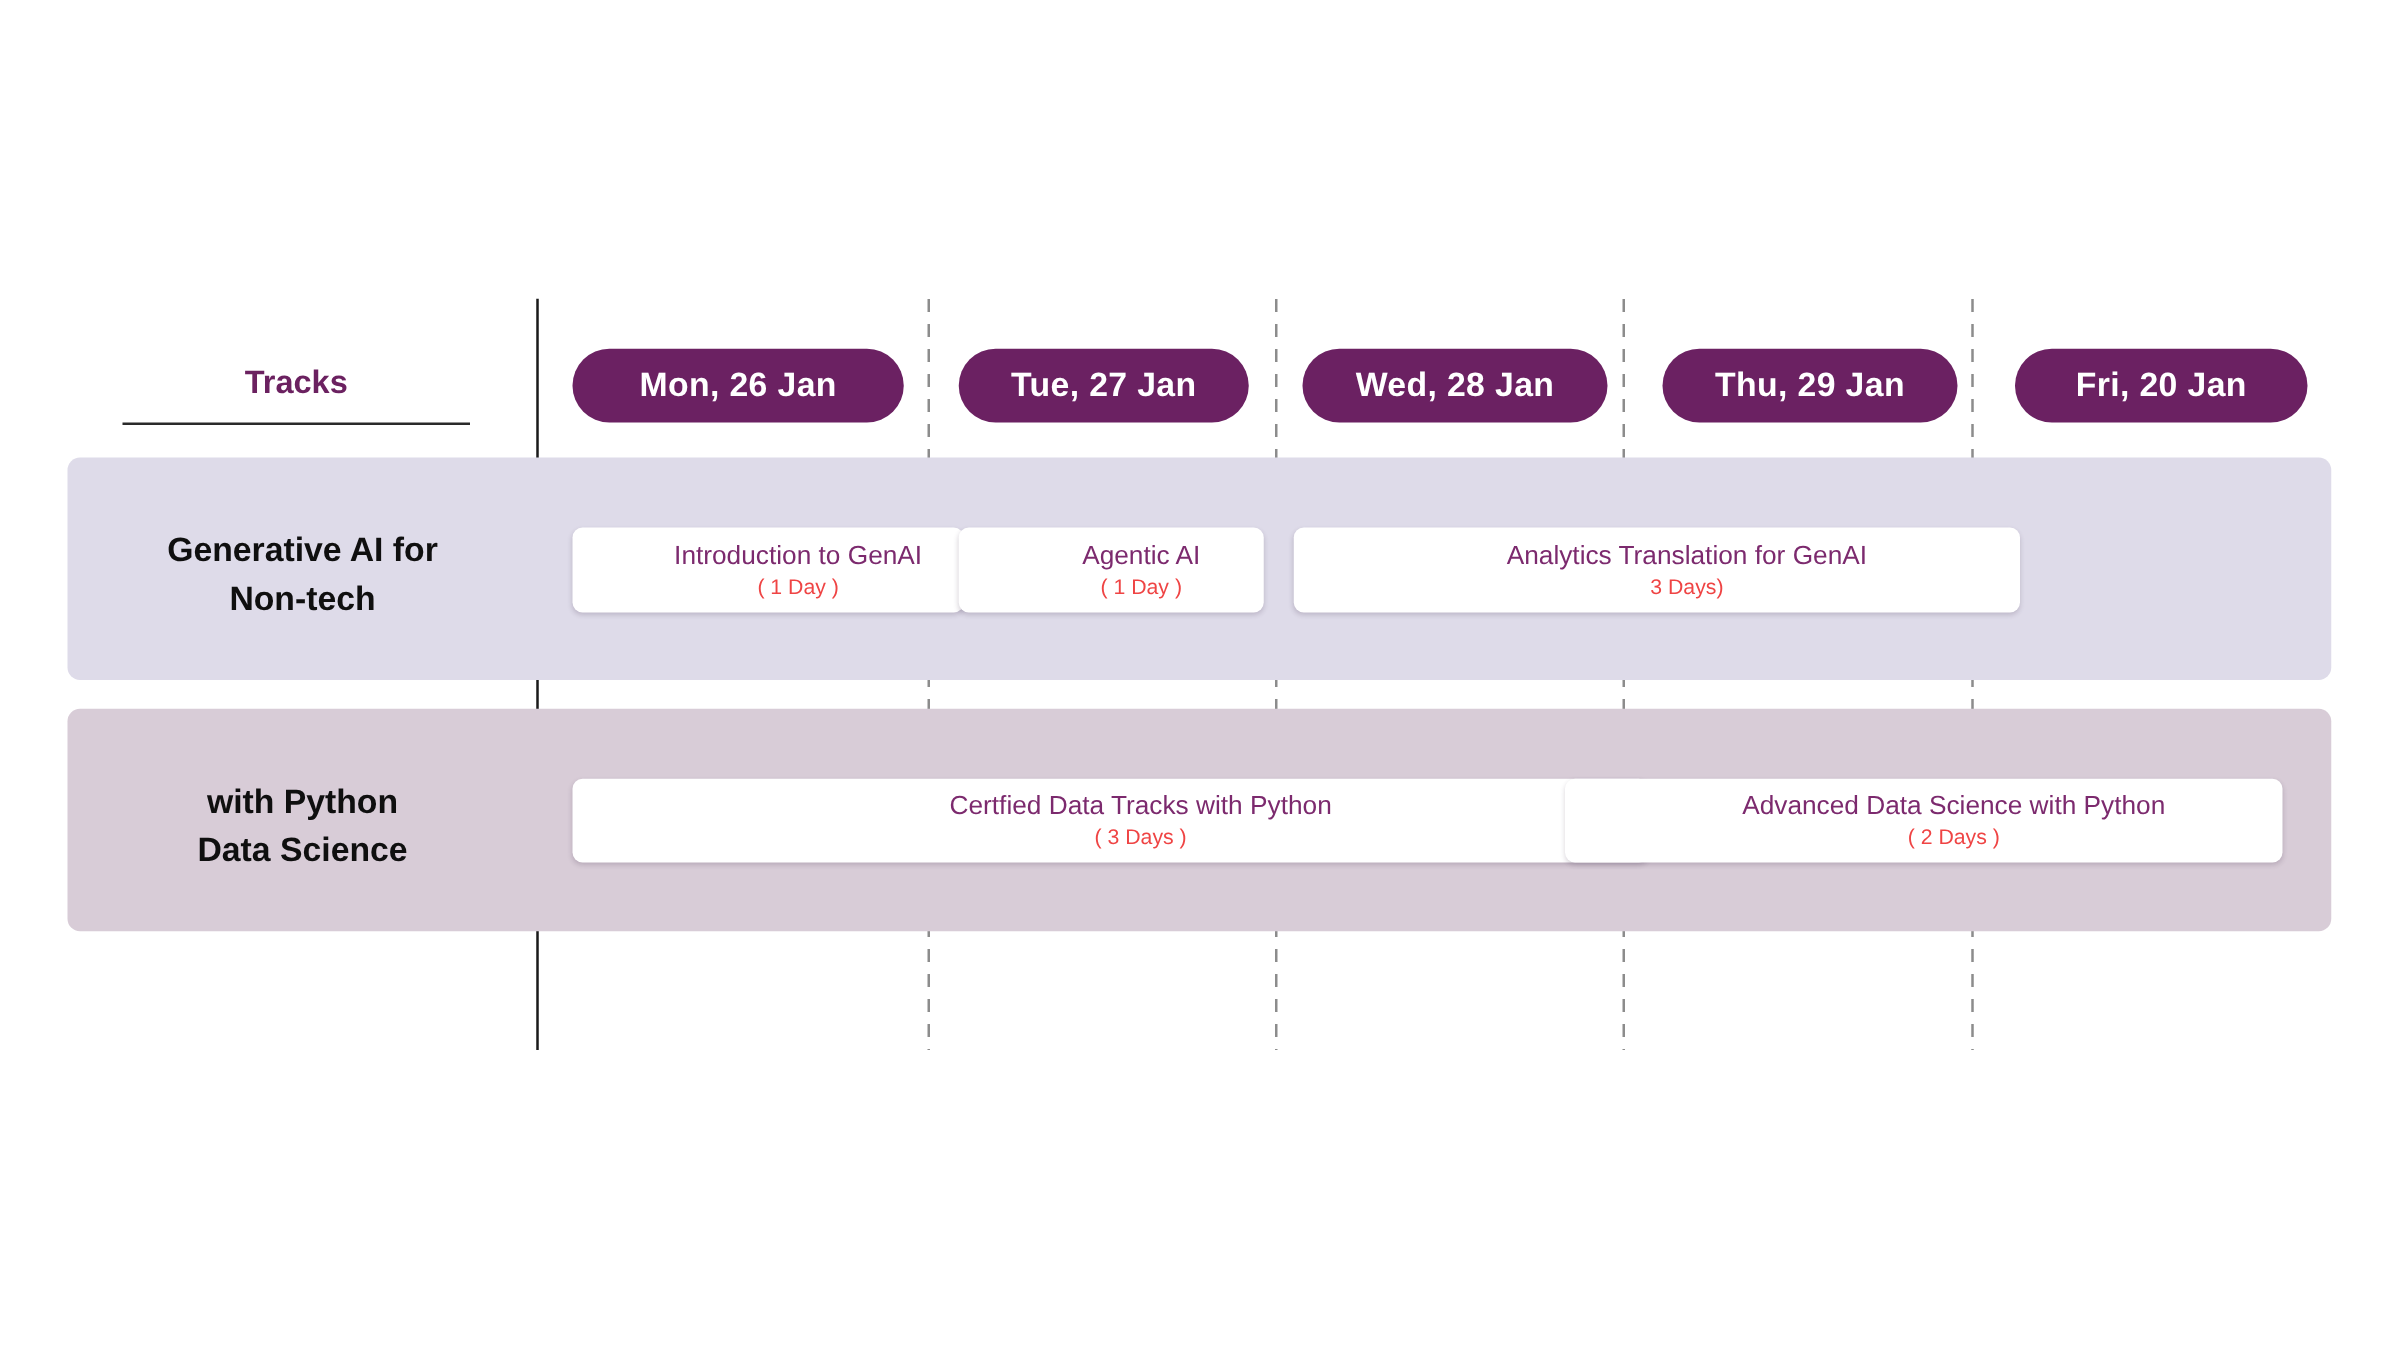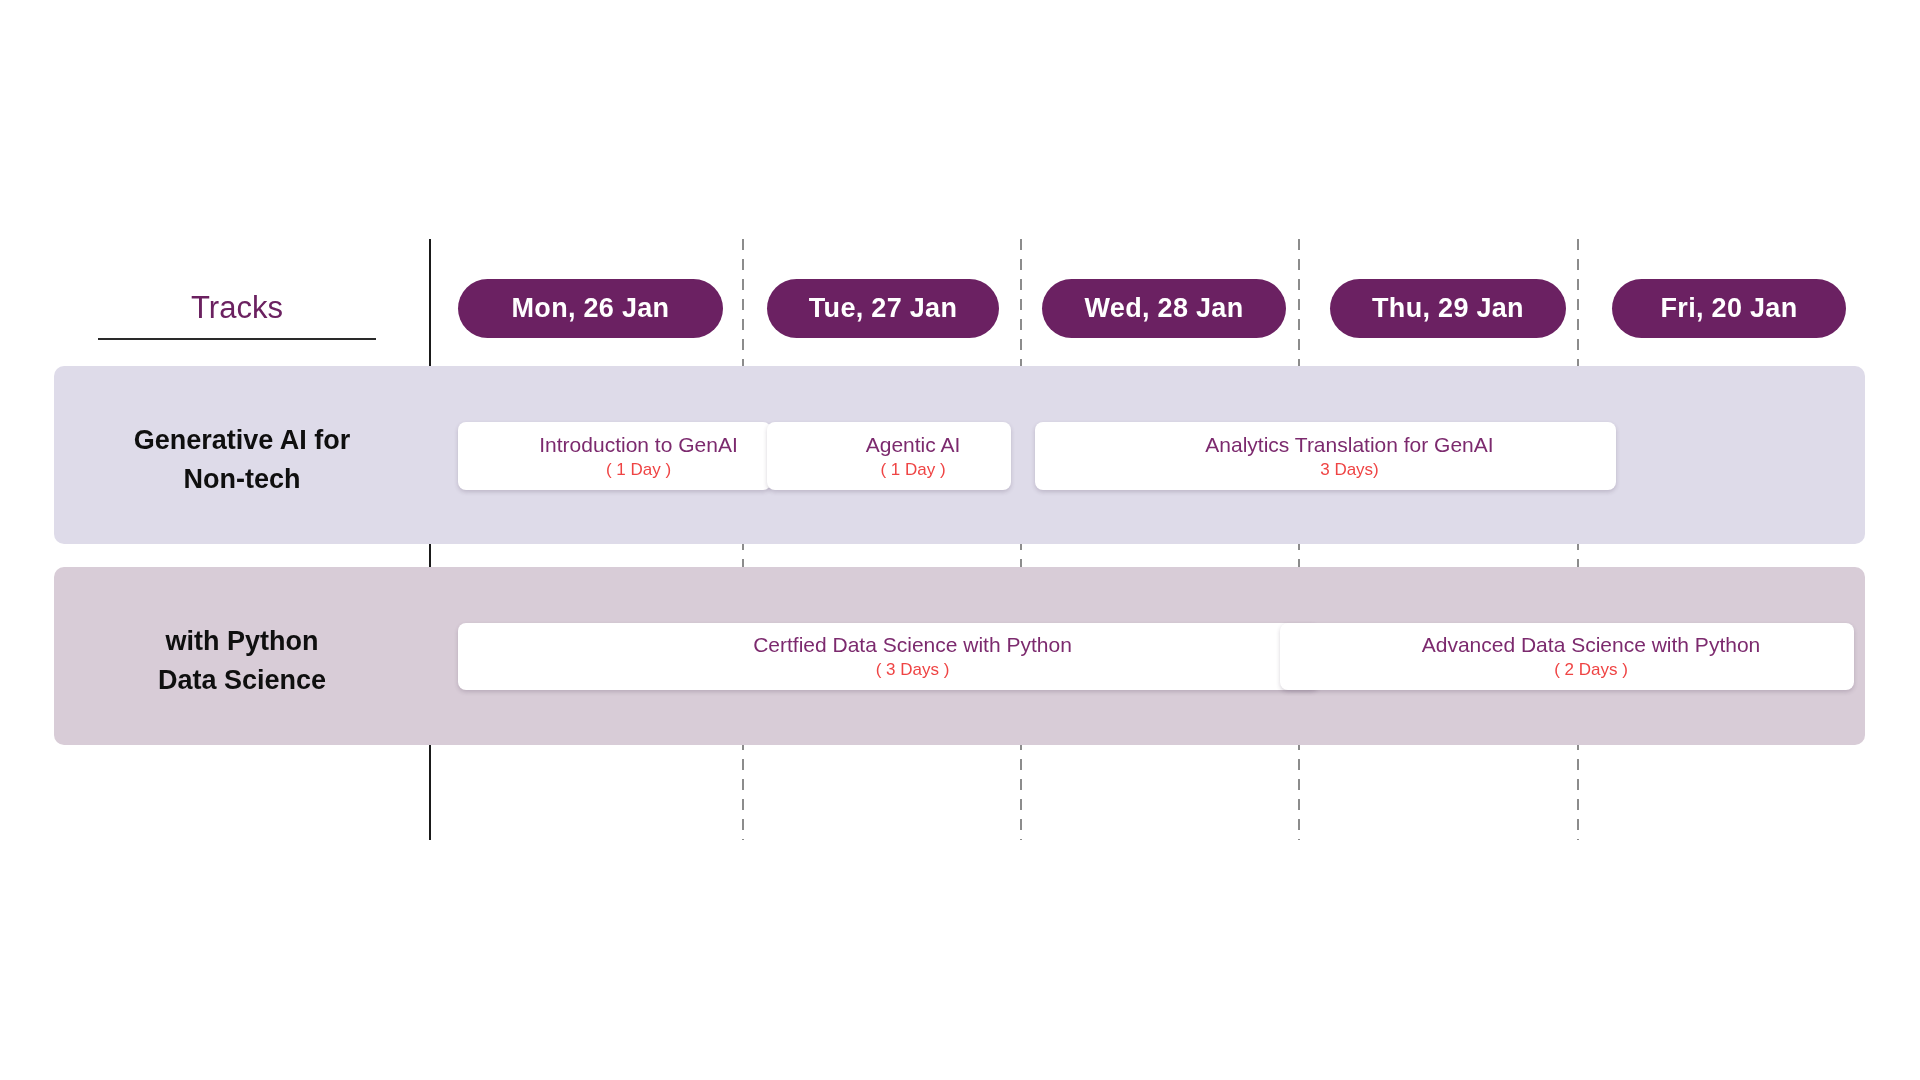--- a/index.html
+++ b/index.html
@@ -1,21 +1,21 @@
 <!DOCTYPE html>
 <html style="--page-bg: #ffffff; --pill-bg: #6b2162; --heading-purple: #6b2160; --title-purple: #7c2a6e; --row1-bg: #dedbe9; --row2-bg: #d8ccd7; --solid-line: #1a1a1a; --dashed-line: #8c8c8c;"><head>
 <meta charset="utf-8">
 <style>
   html,body{margin:0;padding:0;background:#ffffff;}
   body{font-family:"Liberation Sans","DejaVu Sans",sans-serif;}
   .canvas{position:relative;width:1920px;height:1080px;background:var(--page-bg,#ffffff);overflow:hidden;}
 
   
   .tracks-title{position:absolute;left:98px;top:290px;width:278px;text-align:center;
-    font-size:31px;font-weight:normal;color:var(--heading-purple,#6b2160);}
+    font-size:26px;font-weight:bold;color:var(--heading-purple,#6b2160);}
   .tracks-underline{position:absolute;left:98px;top:338px;width:278px;height:0;
     border-top:2px solid #2a2a2a;}
 
   
   .vline{position:absolute;top:239px;height:601px;width:2px;}
   .vline.solid{background:var(--solid-line,#1a1a1a);left:429px;}
   .vline.dashed{background:repeating-linear-gradient(to bottom,
       var(--dashed-line,#8c8c8c) 0 11px, transparent 11px 20px);}
   .d1{left:742px;} .d2{left:1020px;} .d3{left:1298px;} .d4{left:1577px;}
 
@@ -43,21 +43,21 @@
   
   .card{position:absolute;background:#ffffff;border-radius:8px;
     box-shadow:0 2px 4px rgba(60,40,70,.20);display:flex;flex-direction:column;
     align-items:center;justify-content:center;gap:3px;padding-left:48px;}
   .row1 .card, .card.r1{top:422px;height:68px;}
   .card.r2{top:623px;height:67px;}
   .c-intro{left:458px;width:265px;}
   .c-agentic{left:767px;width:196px;}
   .c-analytics{left:1035px;width:533px;}
   .c-certified{left:458px;width:813px;}
-  .c-advanced{left:1280px;width:526px;}
+  .c-advanced{left:1252px;width:526px;}
   .card-title{font-size:21px;font-weight:500;color:var(--title-purple,#7c2a6e);}
   .card-sub{font-size:17px;color:#ef4444;}
 </style>
 </head>
 <body>
 
 <div class="canvas">
 
   <div class="tracks-title">Tracks</div>
   <div class="tracks-underline"></div>
@@ -93,21 +93,21 @@
   <div class="card r1 c-agentic">
     <div class="card-title">Agentic AI</div>
     <div class="card-sub">( 1 Day )</div>
   </div>
   <div class="card r1 c-analytics">
     <div class="card-title">Analytics Translation for GenAI</div>
     <div class="card-sub">3 Days)</div>
   </div>
 
   <div class="card r2 c-certified">
-    <div class="card-title">Certfied Data Science with Python</div>
+    <div class="card-title">Certfied Data Tracks with Python</div>
     <div class="card-sub">( 3 Days )</div>
   </div>
   <div class="card r2 c-advanced">
     <div class="card-title">Advanced Data Science with Python</div>
     <div class="card-sub">( 2 Days )</div>
   </div>
 
 </div>
 
 </body></html>

